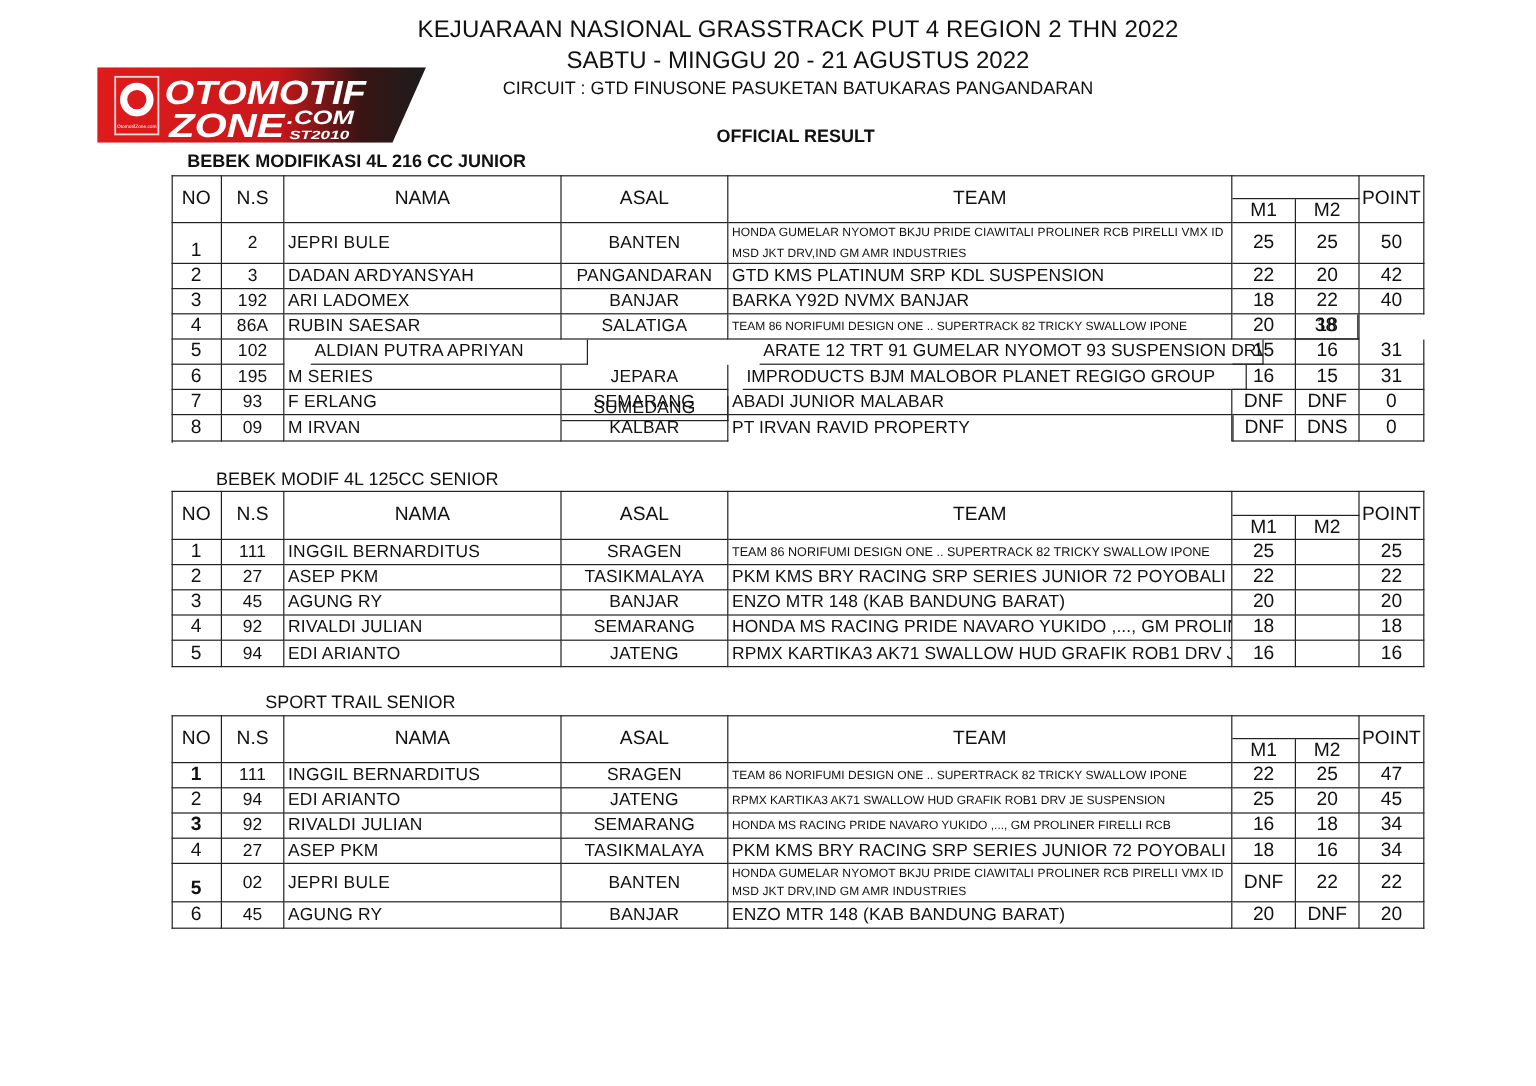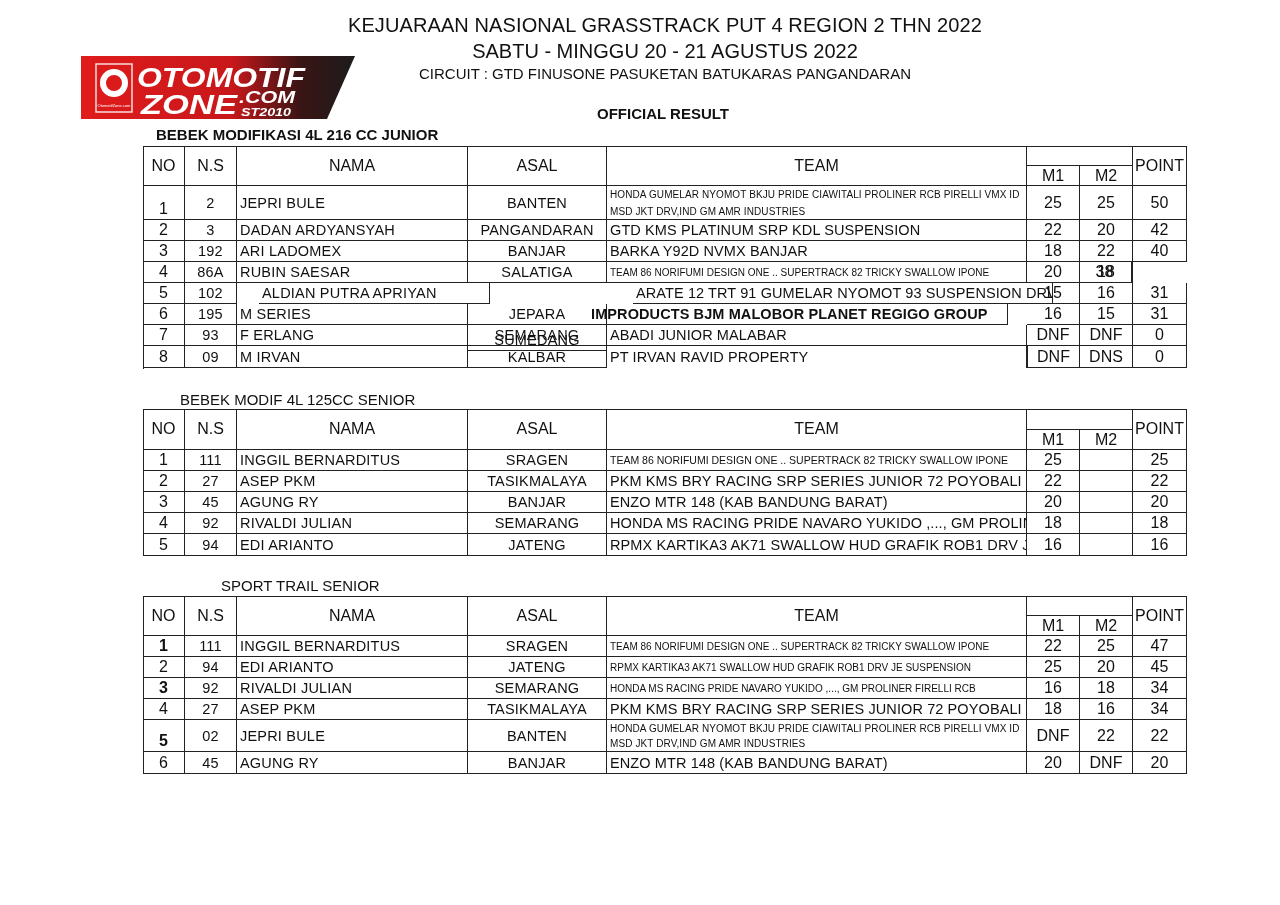--- a/index.html
+++ b/index.html
@@ -128,21 +128,21 @@
     <div class="cell score-cell" style="left:1027px; top:283px; width:53px; height:21px;">15</div>
     <div class="cell score-cell" style="left:1080px; top:283px; width:53px; height:21px;">16</div>
     <div class="cell score-cell" style="left:1133px; top:283px; width:54px; height:21px;">31</div>
   </div>
 
   <div>
     <div class="cell no-cell" style="left:143px; top:304px; width:42px; height:21px;">6</div>
     <div class="cell center ns-cell" style="left:185px; top:304px; width:52px; height:21px;">195</div>
     <div class="cell left nama-cell" style="left:237px; top:304px; width:231px; height:21px;">M SERIES</div>
     <div class="cell center asal-cell" style="left:468px; top:304px; width:139px; height:21px;">JEPARA</div>
-    <div class="cell left team-cell" style="left:588px; top:304px; width:420px; height:21px;font-weight:bold;">IMPRODUCTS BJM MALOBOR PLANET REGIGO GROUP</div>
+    <div class="cell left team-cell" style="left:619px; top:304px; width:420px; height:21px;">IMPRODUCTS BJM MALOBOR PLANET REGIGO GROUP</div>
     <div class="cell score-cell" style="left:1027px; top:304px; width:53px; height:21px;">16</div>
     <div class="cell score-cell" style="left:1080px; top:304px; width:53px; height:21px;">15</div>
     <div class="cell score-cell" style="left:1133px; top:304px; width:54px; height:21px;">31</div>
   </div>
 
   <div>
     <div class="cell no-cell" style="left:143px; top:325px; width:42px; height:21px;">7</div>
     <div class="cell center ns-cell" style="left:185px; top:325px; width:52px; height:21px;">93</div>
     <div class="cell left nama-cell" style="left:237px; top:325px; width:231px; height:21px;">F ERLANG</div>
     <div class="cell center asal-cell" style="left:468px; top:325px; width:139px; height:21px;">SEMARANG</div>

